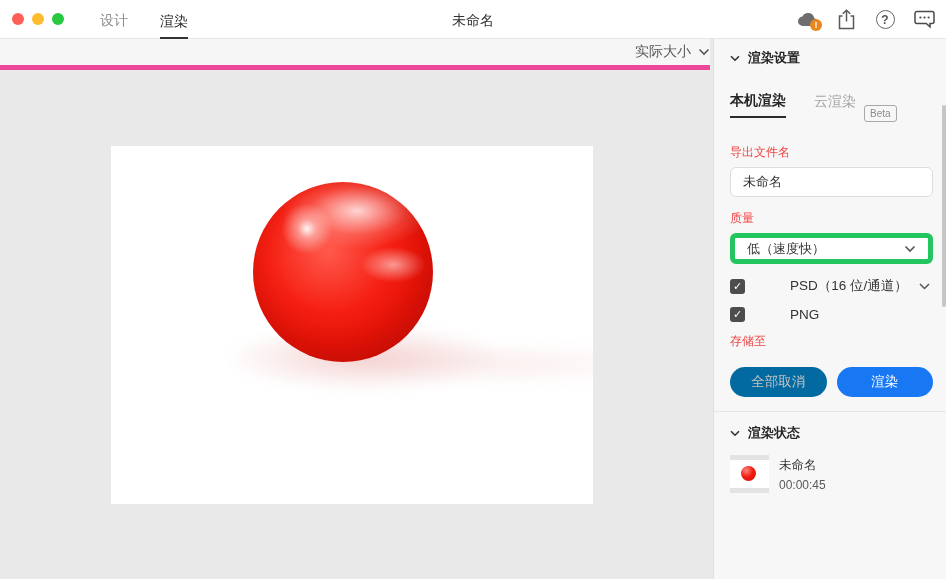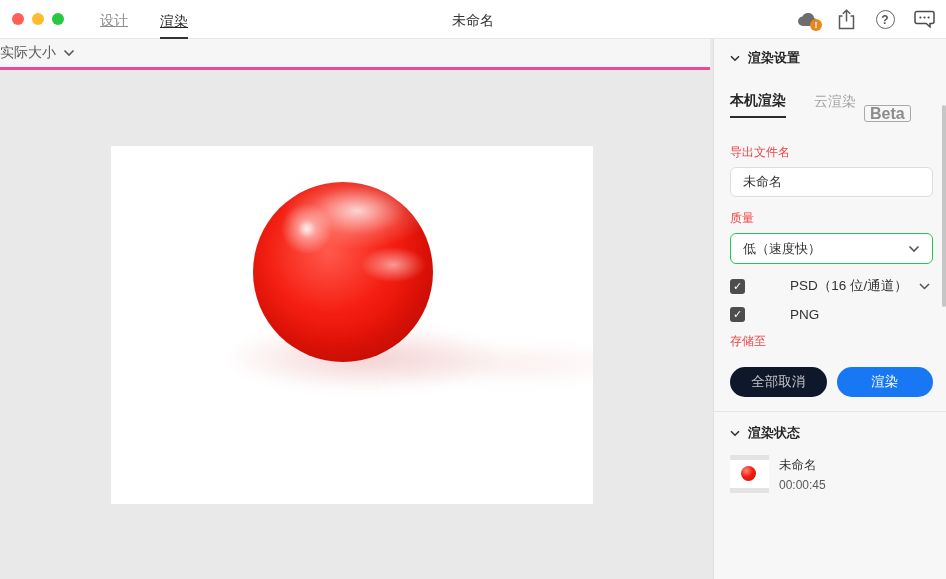--- a/index.html
+++ b/index.html
@@ -16,21 +16,21 @@
     background:#ffffff; border-bottom:1px solid #e6e6e6;
   }
   .traffic { position:absolute; left:12px; top:13px; display:flex; gap:8px; }
   .dot { width:12px; height:12px; border-radius:50%; display:inline-block; }
   .dot.red   { background:#ff5f57; }
   .dot.yellow{ background:#febc2e; }
   .dot.green { background:#28c840; }
 
   .mode-tabs { position:absolute; left:100px; top:0; height:39px; display:flex; gap:32px; }
   .mode-tab {
-    height:39px; line-height:40px; font-size:14px; color:#8f8f8f; cursor:default;text-decoration:underline;
+    height:39px; line-height:40px; font-size:14px; color:#8f8f8f; cursor:default;
   }
   .mode-tab.active { color:#262626; border-bottom:2px solid #333; line-height:42px; height:39px; }
 
   .doc-title {
     position:absolute; left:50%; top:0; transform:translateX(-50%);
     height:39px; line-height:40px; font-size:14px; color:#333;
   }
 
   .tb-icons { position:absolute; right:10px; top:0; height:39px; display:flex; align-items:center; gap:15px; }
   .tb-icon { position:relative; width:24px; height:24px; display:flex; align-items:center; justify-content:center; }
@@ -40,22 +40,22 @@
     background:#e8871e; color:#fff; font-size:9px; font-weight:bold; line-height:12px; text-align:center;
   }
   .help-circle {
     width:19px; height:19px; border:1.6px solid #666; border-radius:50%;
     font-size:12px; font-weight:bold; color:#555; display:flex; align-items:center; justify-content:center;
   }
 
   
   .toolbar {
     position:absolute; left:0; top:39px; width:710px; height:31px;
-    background:#f6f6f6; border-bottom:3px solid #ec4899;
-    display:flex; align-items:center; justify-content:flex-start;
+    background:#f6f6f6; border-bottom:5px solid #ec4899;
+    display:flex; align-items:center; justify-content:flex-end;
   }
   .zoom-control { display:flex; align-items:center; gap:7px; font-size:14px; color:#595959; }
 
   
   .canvas { position:absolute; left:0; top:70px; width:710px; height:509px; background:#e9e9e9; }
   .render-image {
     position:absolute; left:111px; top:76px; width:482px; height:358px; background:#ffffff; overflow:hidden;
   }
   .sphere-shadow {
     position:absolute; left:119px; top:180px; width:270px; height:64px; border-radius:50%;
@@ -83,52 +83,52 @@
     background:#f7f7f7; border-left:1px solid #e0e0e0; padding:10px 16px 0 16px;
   }
   .section-header { display:flex; align-items:center; gap:8px; margin-bottom:14px; }
   .section-header .chev { display:flex; }
   .section-title { font-size:13px; font-weight:bold; color:#262626; }
 
   .panel-tabs { display:flex; align-items:center; gap:28px; margin-bottom:16px; }
   .panel-tab { font-size:14px; color:#a3a3a3; padding-bottom:6px; display:flex; align-items:center; gap:8px; }
   .panel-tab.active { color:#262626; font-weight:bold; border-bottom:2px solid #2b2b2b; }
   .beta-badge {
-    font-size:16px; color:#8c8c8c; border:1px solid #a8a8a8; border-radius:3px;
-    padding:1px 5px; line-height:13px; font-weight:bold;margin-top:24px;
+    font-size:10px; color:#8c8c8c; border:1px solid #a8a8a8; border-radius:3px;
+    padding:1px 5px; line-height:13px; font-weight:normal;margin-top:24px;
   }
 
   .field-label { font-size:12px; color:#ef4444; margin-bottom:6px; }
   .text-input {
     width:100%; height:30px; background:#fff; border:1px solid #ddd; border-radius:6px;
     padding:0 12px; font-size:13px; color:#333; font-family:"Liberation Sans", sans-serif;
     margin-bottom:13px; outline:none;
   }
   .select-box {
-    width:100%; height:31px; background:#fff; border:1px solid #22c55e; border-radius:6px;
+    width:100%; height:31px; background:#fff; border:5px solid #22c55e; border-radius:6px;
     padding:0 12px; font-size:13px; color:#333; display:flex; align-items:center;
     justify-content:space-between; margin-bottom:13px;
   }
 
   .check-row { display:flex; align-items:center; gap:9px; margin-bottom:10px; height:18px; }
   .checkbox {
     width:15px; height:15px; background:#4d4d4d; border-radius:3px; color:#fff;
     font-size:11px; line-height:15px; text-align:center; flex:0 0 auto;
   }
   .check-label { font-size:13.5px; color:#333;margin-left:36px; }
   .check-row .chev { display:flex; margin-left:2px; }
 
   .save-to { margin-top:3px; margin-bottom:17px; }
 
   .btn-row { display:flex; gap:10px; margin-bottom:14px; }
   .btn {
     flex:1; height:30px; border:none; border-radius:15px; font-size:13.5px;
     font-family:"Liberation Sans", sans-serif; cursor:pointer;
   }
-  .btn.disabled { background:#0f172a; color:#c3c3c3; cursor:default; }
+  .btn.disabled { background:#0369a1; color:#c3c3c3; cursor:default; }
   .btn.primary { background:#1877f2; color:#ffffff; font-weight:500; }
 
   .panel-divider { height:1px; background:#e5e5e5; margin:0 -16px; }
 
   .status-section { padding-top:12px; }
   .status-item { display:flex; gap:10px; margin-top:13px; }
   .thumb {
     position:relative; width:39px; height:38px; background:#ffffff; overflow:hidden; flex:0 0 auto;
   }
   .thumb::before, .thumb::after {

